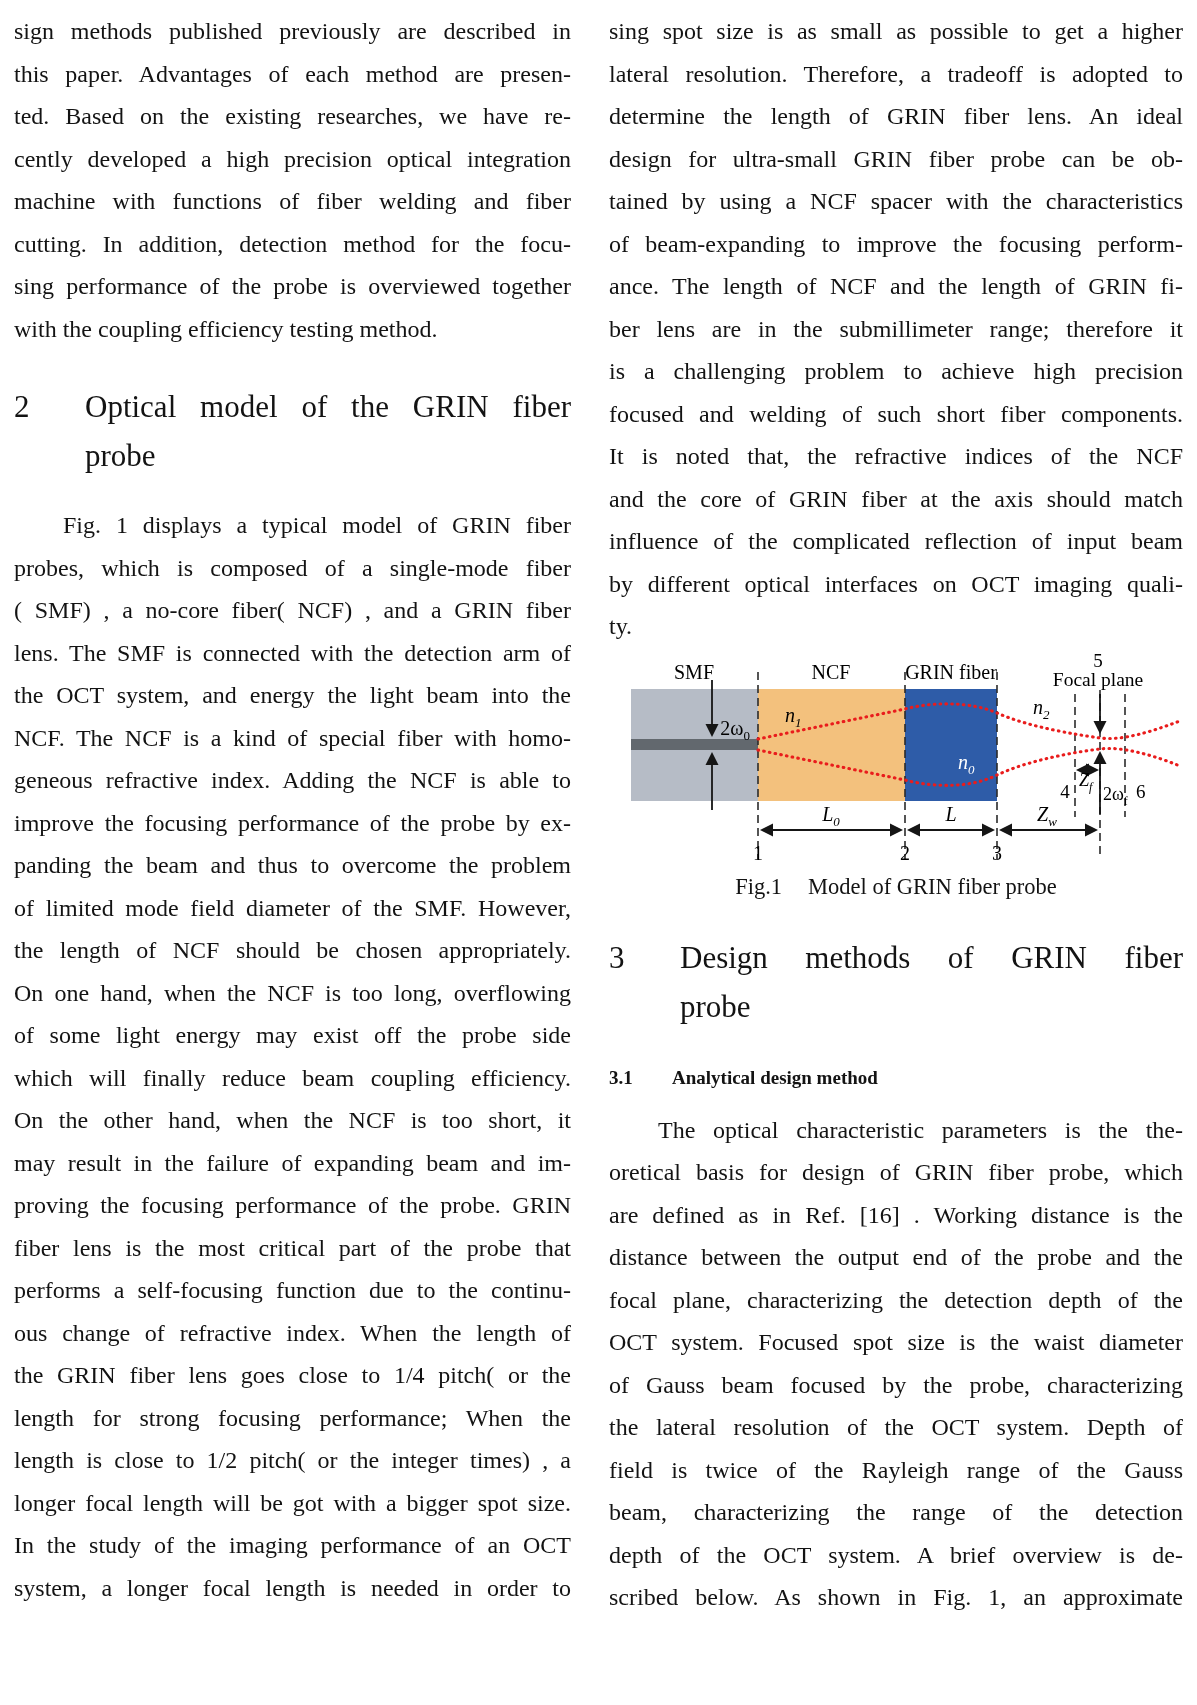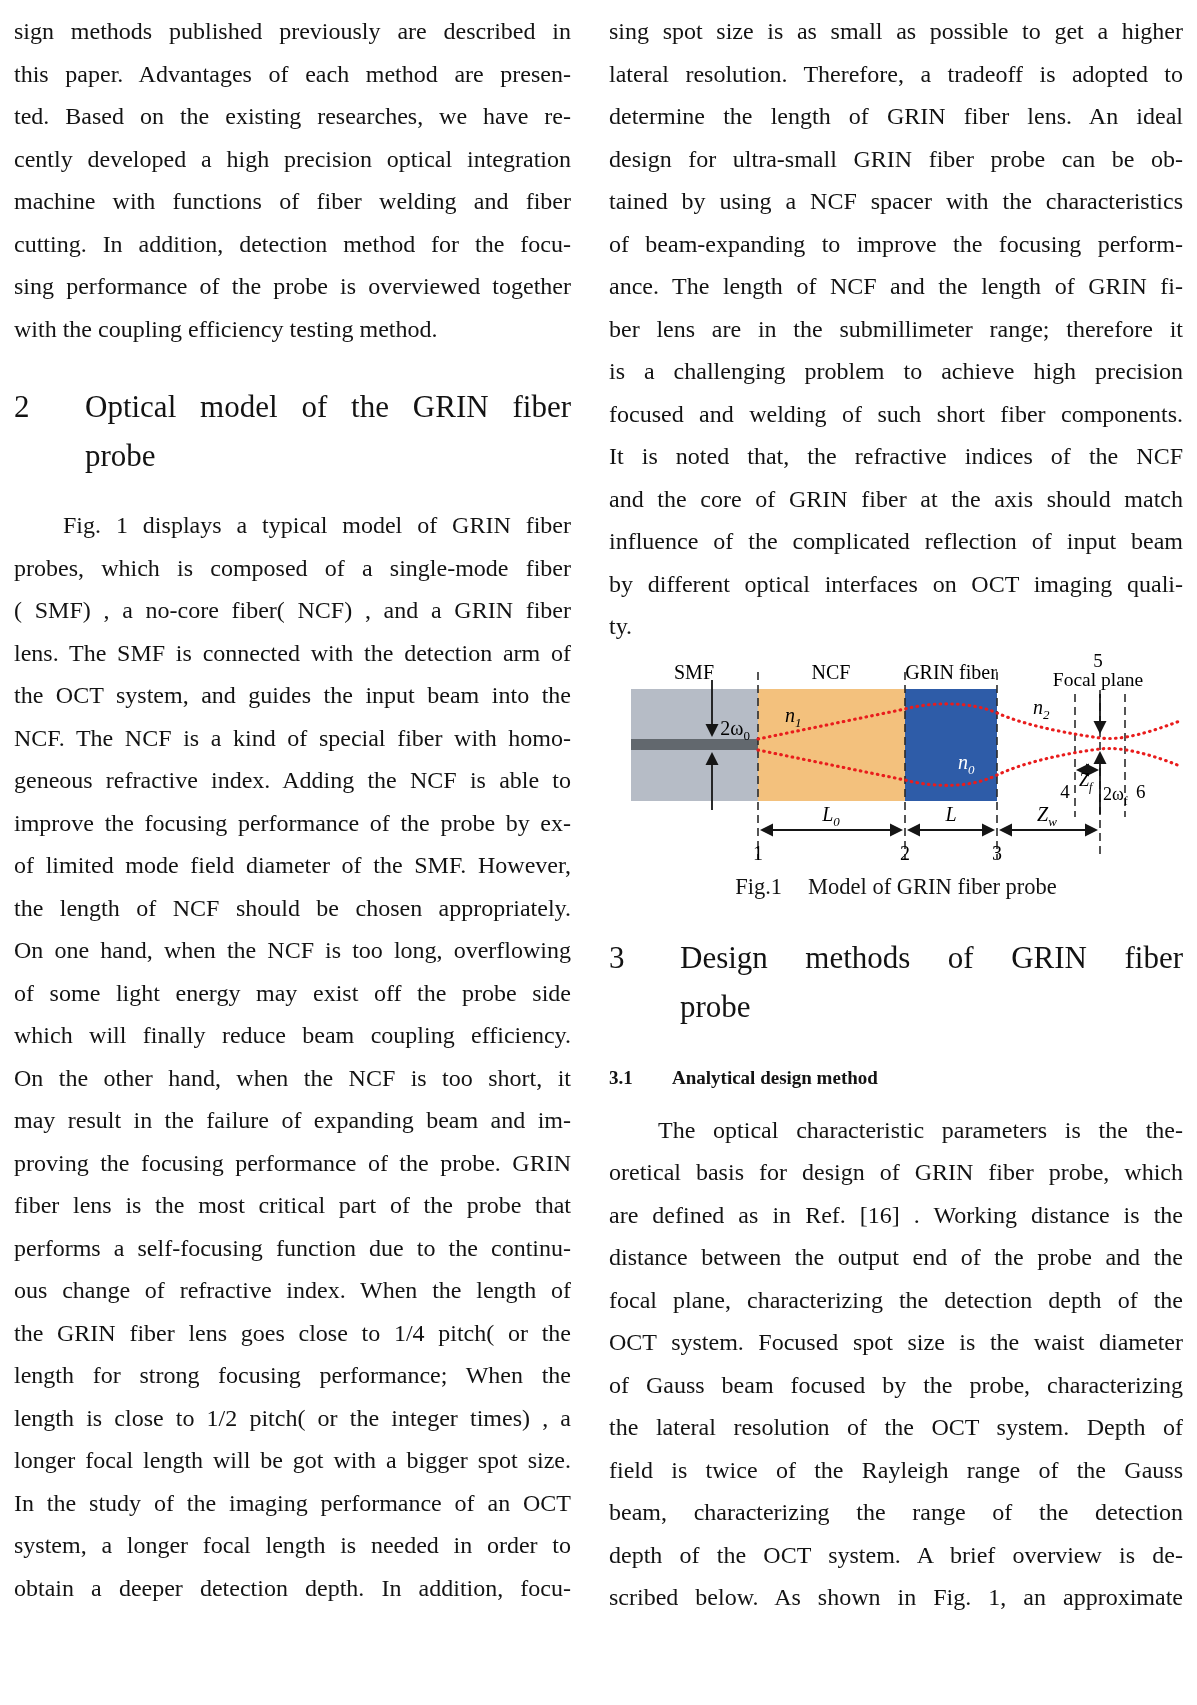--- a/index.html
+++ b/index.html
@@ -76,24 +76,25 @@
           <div class="ln">Optical model of the GRIN fiber</div>
           <div class="ln ln-end">probe</div>
         </div>
     </div>
 
     <div class="para model-para">
         <div class="ln ln-indent">Fig. 1 displays a typical model of GRIN fiber</div>
         <div class="ln">probes, which is composed of a single-mode fiber</div>
         <div class="ln">( SMF) , a no-core fiber( NCF) , and a GRIN fiber</div>
         <div class="ln">lens. The SMF is connected with the detection arm of</div>
-        <div class="ln">the OCT system, and guides the input beam into the</div>
+        <div class="ln">the OCT system, and energy the light beam into the</div>
         <div class="ln">NCF. The NCF is a kind of special fiber with homo-</div>
         <div class="ln">geneous refractive index. Adding the NCF is able to</div>
         <div class="ln">improve the focusing performance of the probe by ex-</div>
+        <div class="ln">panding the beam and thus to overcome the problem</div>
         <div class="ln">of limited mode field diameter of the SMF. However,</div>
         <div class="ln">the length of NCF should be chosen appropriately.</div>
         <div class="ln">On one hand, when the NCF is too long, overflowing</div>
         <div class="ln">of some light energy may exist off the probe side</div>
         <div class="ln">which will finally reduce beam coupling efficiency.</div>
         <div class="ln">On the other hand, when the NCF is too short, it</div>
         <div class="ln">may result in the failure of expanding beam and im-</div>
         <div class="ln">proving the focusing performance of the probe. GRIN</div>
         <div class="ln">fiber lens is the most critical part of the probe that</div>
         <div class="ln">performs a self-focusing function due to the continu-</div>

